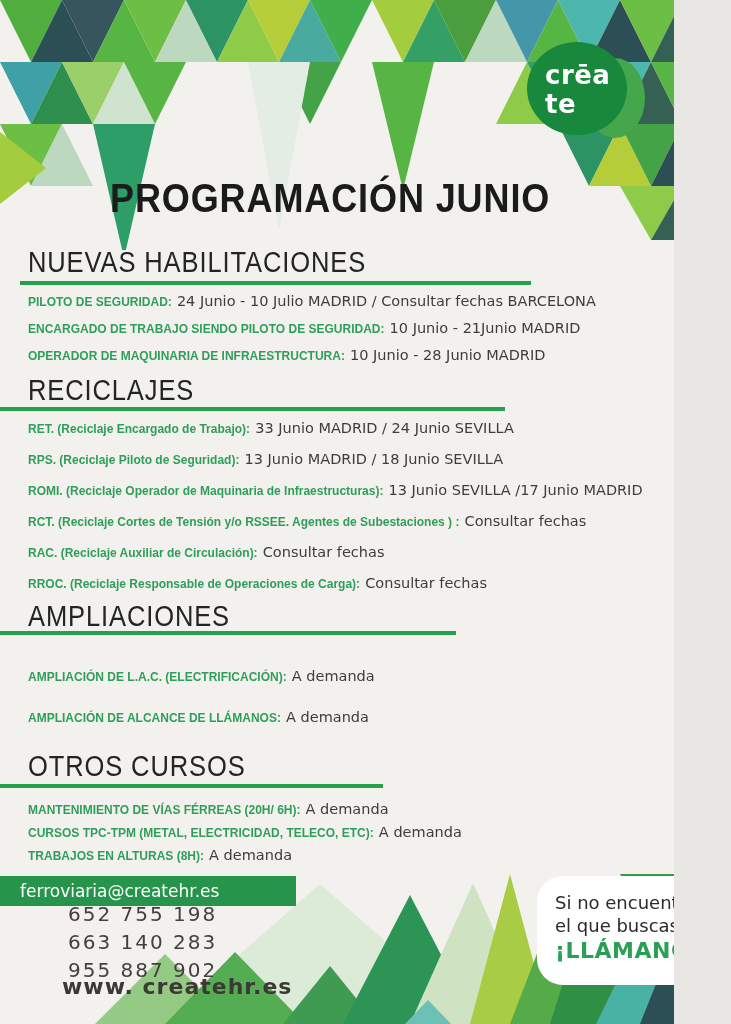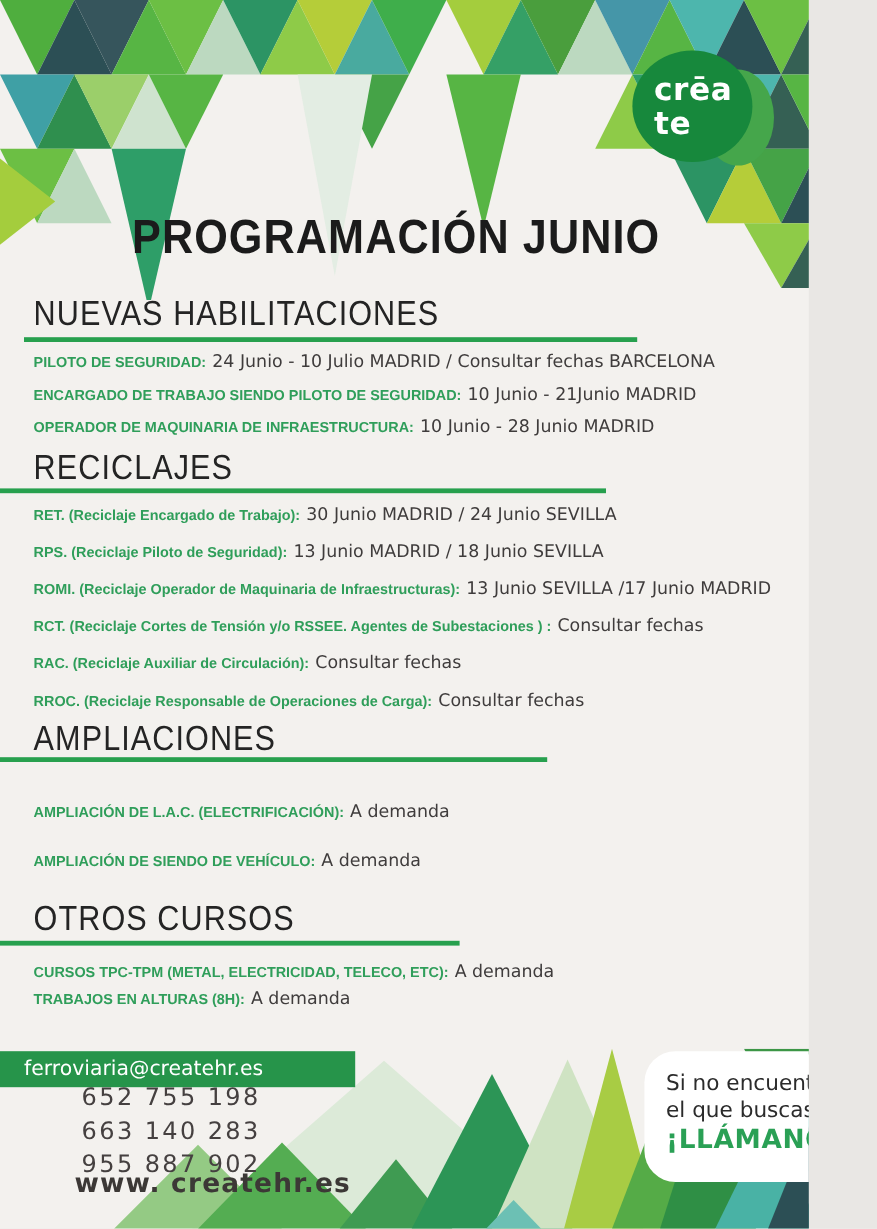--- a/index.html
+++ b/index.html
@@ -133,38 +133,39 @@
   <div class="rule r1"></div>
   <div class="items i1">
     <p><span class="lbl">PILOTO DE SEGURIDAD:</span> <span class="val">24 Junio - 10 Julio MADRID / Consultar fechas BARCELONA</span></p>
     <p><span class="lbl">ENCARGADO DE TRABAJO SIENDO PILOTO DE SEGURIDAD:</span> <span class="val">10 Junio - 21Junio MADRID</span></p>
     <p><span class="lbl">OPERADOR DE MAQUINARIA DE INFRAESTRUCTURA:</span> <span class="val">10 Junio - 28 Junio MADRID</span></p>
   </div>
 
   <h2 class="sec-heading h2">RECICLAJES</h2>
   <div class="rule r2"></div>
   <div class="items i2">
-    <p><span class="lbl">RET. (Reciclaje Encargado de Trabajo):</span> <span class="val">30 Junio MADRID / 24 Junio SEVILLA</span></p>
+    <p><span class="lbl">RET. (Reciclaje Encargado de Trabajo):</span> <span class="val">33 Junio MADRID / 24 Junio SEVILLA</span></p>
     <p><span class="lbl">RPS. (Reciclaje Piloto de Seguridad):</span> <span class="val">13 Junio MADRID / 18 Junio SEVILLA</span></p>
     <p><span class="lbl">ROMI. (Reciclaje Operador de Maquinaria de Infraestructuras):</span> <span class="val">13 Junio SEVILLA /17 Junio MADRID</span></p>
     <p><span class="lbl">RCT. (Reciclaje Cortes de Tensión y/o RSSEE. Agentes de Subestaciones ) :</span> <span class="val">Consultar fechas</span></p>
     <p><span class="lbl">RAC. (Reciclaje Auxiliar de Circulación):</span> <span class="val">Consultar fechas</span></p>
     <p><span class="lbl">RROC. (Reciclaje Responsable de Operaciones de Carga):</span> <span class="val">Consultar fechas</span></p>
   </div>
 
   <h2 class="sec-heading h3">AMPLIACIONES</h2>
   <div class="rule r3"></div>
   <div class="items i3">
     <p class="single"><span class="lbl">AMPLIACIÓN DE L.A.C. (ELECTRIFICACIÓN):</span> <span class="val">A demanda</span></p>
-    <p class="single"><span class="lbl">AMPLIACIÓN DE SIENDO DE VEHÍCULO:</span> <span class="val">A demanda</span></p>
+    <p class="single"><span class="lbl">AMPLIACIÓN DE ALCANCE DE LLÁMANOS:</span> <span class="val">A demanda</span></p>
   </div>
 
   <h2 class="sec-heading h4">OTROS CURSOS</h2>
   <div class="rule r4"></div>
   <div class="items i4">
+    <p><span class="lbl">MANTENIMIENTO DE VÍAS FÉRREAS (20H/ 6H):</span> <span class="val">A demanda</span></p>
     <p><span class="lbl">CURSOS TPC-TPM (METAL, ELECTRICIDAD, TELECO, ETC):</span> <span class="val">A demanda</span></p>
     <p><span class="lbl">TRABAJOS EN ALTURAS (8H):</span> <span class="val">A demanda</span></p>
   </div>
 
   <div class="email-bar">ferroviaria@createhr.es</div>
   <div class="phones">
     <p>652 755 198</p>
     <p>663 140 283</p>
     <p>955 887 902</p>
   </div>

